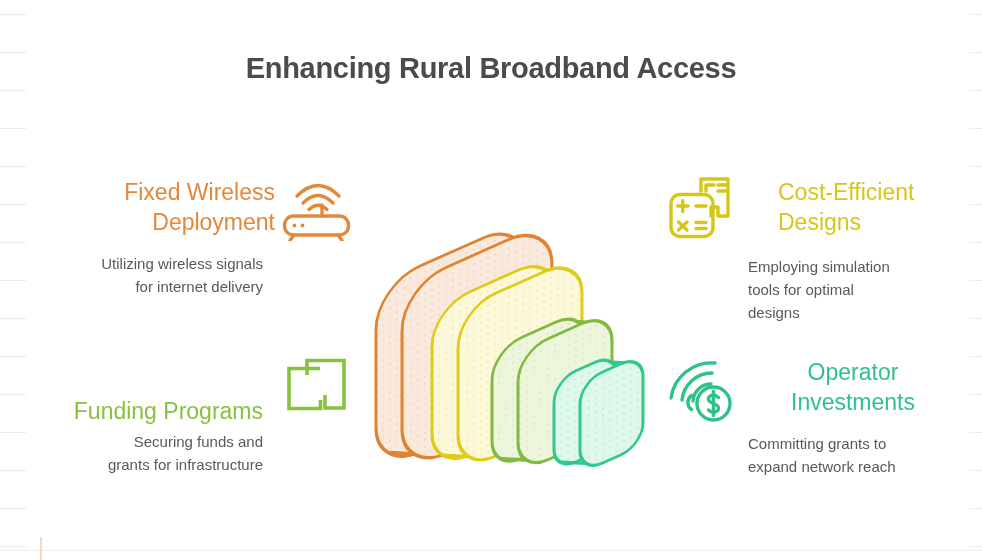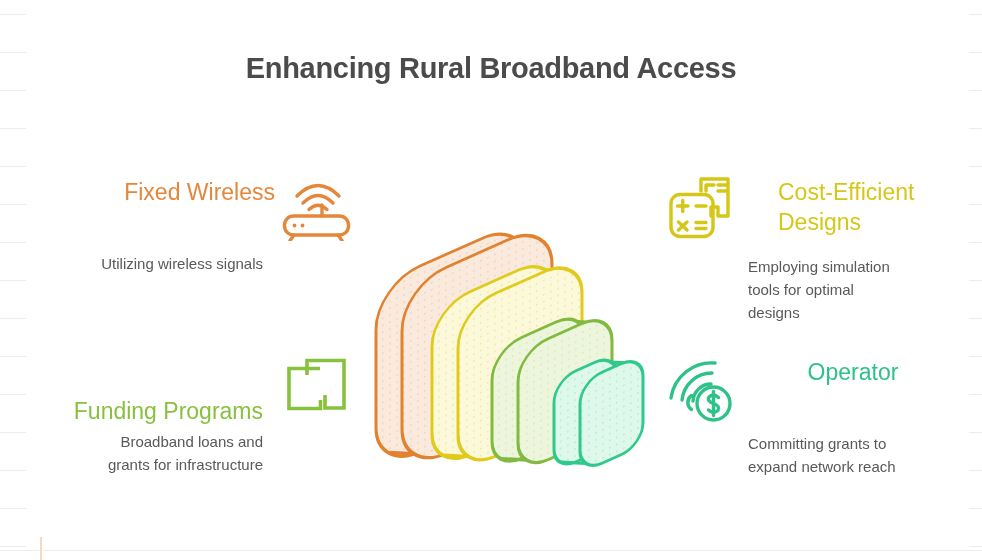--- a/index.html
+++ b/index.html
@@ -57,36 +57,38 @@
 
 <div class="ruled ruled-left"></div>
 <div class="ruled ruled-right"></div>
 <div class="bottom-line"></div>
 <div class="bottom-accent"></div>
 
 <h1 class="page-title" style="color: rgb(75, 75, 75); text-align: center;">Enhancing Rural Broadband Access</h1>
 
 <div class="abs heading t-right tl-heading" style="color: rgb(229, 135, 58);">
   <div>Fixed Wireless</div>
+  <div>Deployment</div>
 </div>
 <div class="abs icon-box tl-icon" style="color: rgb(229, 135, 58);">
   <svg width="72" height="72" viewBox="0 0 72 72" fill="none" stroke="currentColor" stroke-width="3.4" stroke-linecap="round" stroke-linejoin="round">
     <path d="M16,27 Q37,6 58,27"></path>
     <path d="M22,34 Q37,19 52,34"></path>
     <path d="M28,40.5 Q37,32 46,40.5"></path>
     <path d="M41,36 L41,47"></path>
     <rect x="3.5" y="47" width="64" height="19" rx="9"></rect>
     <circle cx="13.5" cy="56.5" r="1.9" fill="currentColor" stroke="none"></circle>
     <circle cx="21.5" cy="56.5" r="1.9" fill="currentColor" stroke="none"></circle>
     <path d="M13,66 L9,71.5"></path>
     <path d="M57,66 L61,71.5"></path>
   </svg>
 </div>
 <div class="abs body-text t-right tl-body">
   <div>Utilizing wireless signals</div>
+  <div>for internet delivery</div>
 </div>
 
 <div class="abs icon-box tr-icon" style="color: rgb(214, 198, 22);">
   <svg width="72" height="72" viewBox="0 0 72 72" fill="none" stroke="currentColor" stroke-width="3.4" stroke-linecap="round" stroke-linejoin="round">
     <path d="M34,18 V6 H61 V43 H51 V34 H44 V43"></path>
     <path d="M39,12 H47 M39,12 V18 M51,12 H59 M51,18 H59"></path>
     <rect x="4" y="21.5" width="42" height="42" rx="9"></rect>
     <path d="M10.5,33 H21 M15.75,27.5 V38.5"></path>
     <path d="M29,33 H39"></path>
     <path d="M11.5,49 L20,57 M20,49 L11.5,57"></path>
@@ -106,37 +108,38 @@
 <div class="abs heading t-right bl-heading" style="color: rgb(136, 193, 61); margin-top: 8px;">
   <div>Funding Programs</div>
 </div>
 <div class="abs icon-box bl-icon" style="color: rgb(136, 193, 61);">
   <svg width="64" height="64" viewBox="0 0 64 64" fill="none" stroke="currentColor" stroke-width="3.6" stroke-linecap="butt" stroke-linejoin="miter">
     <path d="M23,19 V4.5 H60 V52 H41 V39"></path>
     <path d="M36,12.5 H5 V52.5 H36.5 V44"></path>
   </svg>
 </div>
 <div class="abs body-text t-right bl-body">
-  <div>Broadband loans and</div>
+  <div>Securing funds and</div>
   <div>grants for infrastructure</div>
 </div>
 
 <div class="abs icon-box br-icon" style="color: rgb(46, 193, 136);">
   <svg width="72" height="72" viewBox="0 0 72 72" fill="none" stroke="currentColor" stroke-width="3.4" stroke-linecap="round" stroke-linejoin="round">
     <path d="M5,42 A41,41 0 0 1 49,7"></path>
     <path d="M16,44 A30,30 0 0 1 46,17"></path>
     <path d="M27,45 A18,18 0 0 1 45,28"></path>
     <path d="M25.5,39.5 A8.5,8.5 0 0 0 25.5,53.5"></path>
     <circle cx="47.5" cy="47.5" r="16.5"></circle>
     <path d="M52.5,41.5 Q47.5,37 43,41 Q40.5,44.8 47.5,47.5 Q54.5,50.2 52,54.5 Q47,58.5 42.5,54"></path>
     <path d="M47.5,35.5 V59.5"></path>
   </svg>
 </div>
 <div class="abs heading t-left br-heading" style="color: rgb(46, 193, 136);">
   <div>Operator</div>
+  <div>Investments</div>
 </div>
 <div class="abs body-text t-left br-body">
   <div>Committing grants to</div>
   <div>expand network reach</div>
 </div>
 
 <svg class="abs center-art" width="340" height="310" viewBox="0 0 340 310">
   <defs>
     <pattern id="pat0" width="7" height="7" patternUnits="userSpaceOnUse">
       <rect class="pf" width="7" height="7" fill="#faeadd"></rect>

